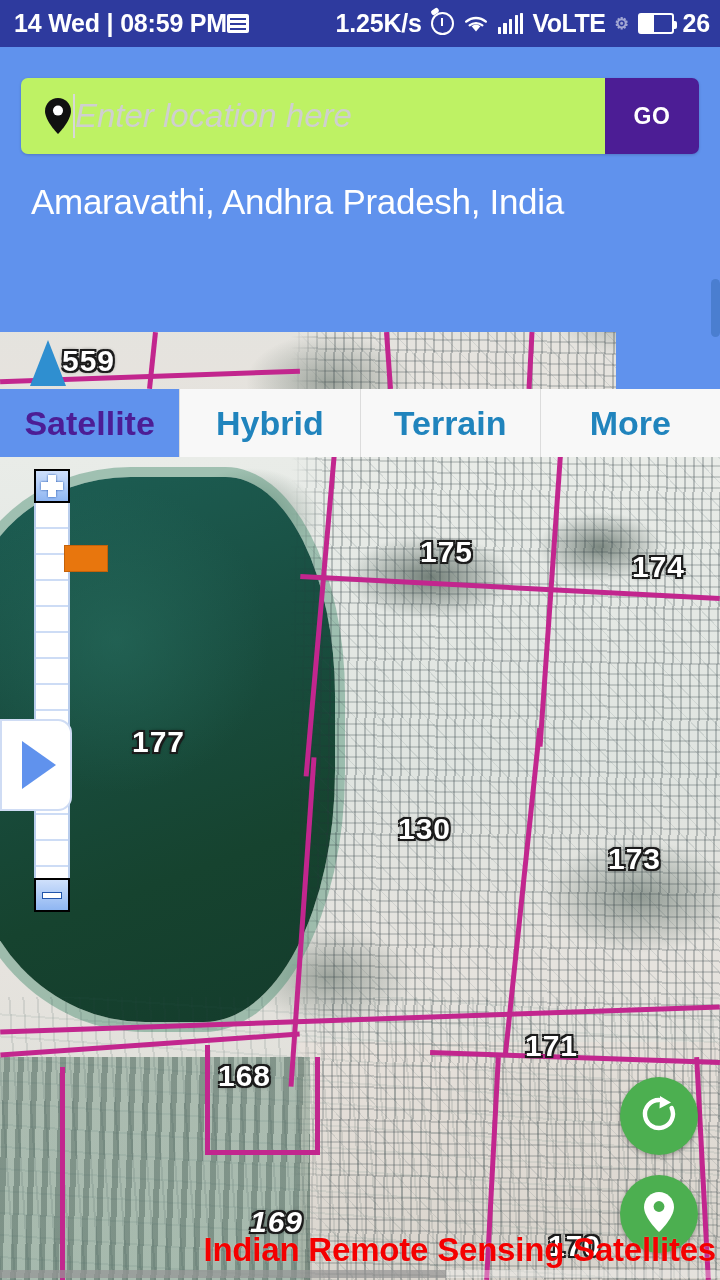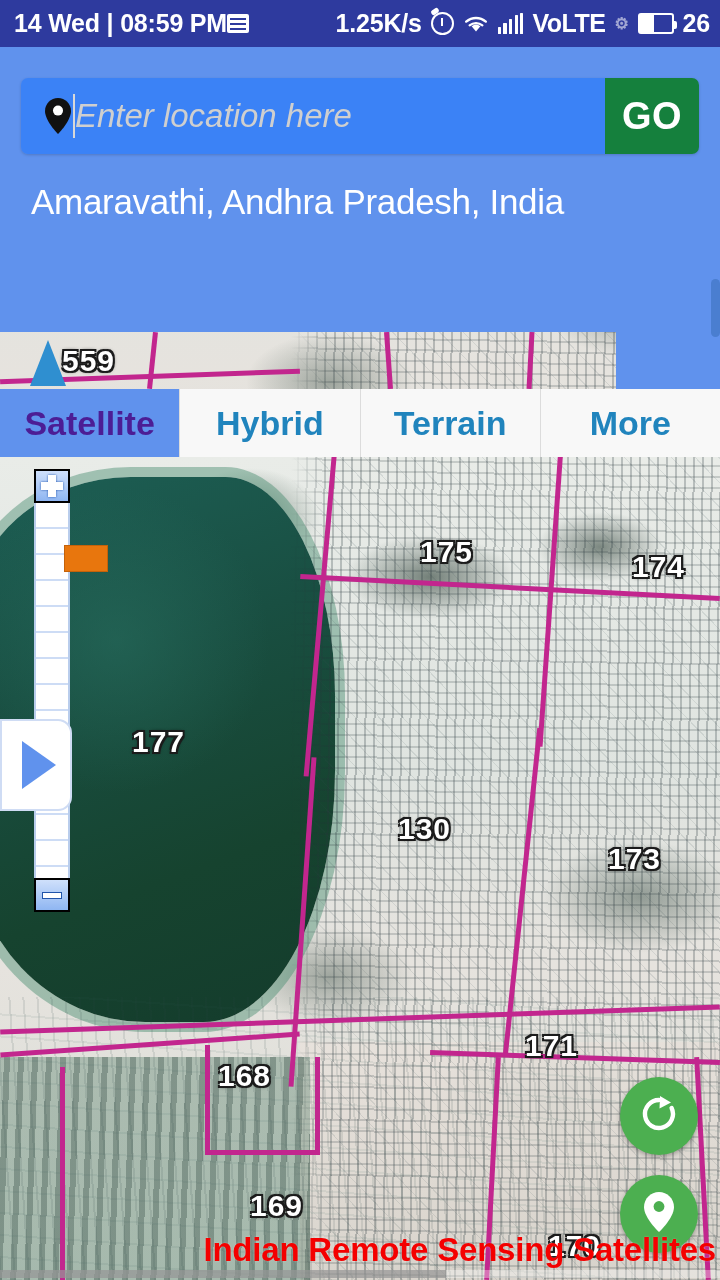--- a/index.html
+++ b/index.html
@@ -74,36 +74,36 @@
     background:#6092ed;
   }
   .searchrow {
     position:absolute; left:21px; top:31px;
     width:678px; height:76px;
     display:flex; align-items:stretch;
     border-radius:7px; overflow:hidden;
     box-shadow:0 1px 3px rgba(0,0,0,.18);
   }
   .searchbox {
-    flex:1; background:#3b82f6; display:flex; align-items:center;
+    flex:1; background:#bef264; display:flex; align-items:center;
     padding-left:22px; 
   }
   .pin-icon { width:30px; height:38px; flex:0 0 auto; }
   .divider-v { width:2px; height:44px; background:#d8d8d8; }
   .search-input {
     border:0; outline:0; background:transparent;
     font-family:"Liberation Sans", sans-serif;
     font-size:33px; font-style:italic; color:#333;
     width:100%; padding:0 10px 0 0;
   }
   .search-input::placeholder { color:#cfcfcf; font-style:italic; }
   .go-btn {
-    width:94px; background:#15803d; color:#fff;
+    width:94px; background:#4c1d95; color:#fff;
     display:flex; align-items:center; justify-content:center;
-    font-size:38px; font-weight:bold; letter-spacing:.5px;
+    font-size:23px; font-weight:bold; letter-spacing:.5px;
     cursor:pointer; border:0;
     font-family:"Liberation Sans", sans-serif;
   }
   .loc-label {
     position:absolute; left:31px; top:135px;
     color:#fff; font-size:35px; letter-spacing:-0.3px;
     white-space:nowrap;
   }
   .hdr-scroll {
     position:absolute; right:0; top:232px; width:9px; height:58px;
@@ -379,21 +379,21 @@
     <div class="pline" style="left:700px; top:600px; width:5px; height:223px; transform:rotate(-3deg);"></div>
     <div class="pline" style="left:430px; top:598px; width:290px; height:5px; transform:rotate(2deg);"></div>
 
     <div class="parcel-label" style="left:420px; top:78px;">175</div>
     <div class="parcel-label" style="left:632px; top:93px;">174</div>
     <div class="parcel-label" style="left:132px; top:268px;">177</div>
     <div class="parcel-label" style="left:398px; top:355px;">130</div>
     <div class="parcel-label" style="left:608px; top:385px;">173</div>
     <div class="parcel-label" style="left:525px; top:572px;">171</div>
     <div class="parcel-label" style="left:218px; top:602px;">168</div>
-    <div class="parcel-label" style="left:250px; top:732px;">169</div>
+    <div class="parcel-label" style="left:250px; top:748px;font-style:italic;">169</div>
     <div class="parcel-label" style="left:548px; top:772px;">170</div>
 
     <div class="zoomctl">
       <div class="zoom-btn">
         <span class="plus-g"></span>
       </div>
       <div class="zoom-track"></div>
       <div class="zoom-btn">
         <span class="minus-g"></span>
       </div>

